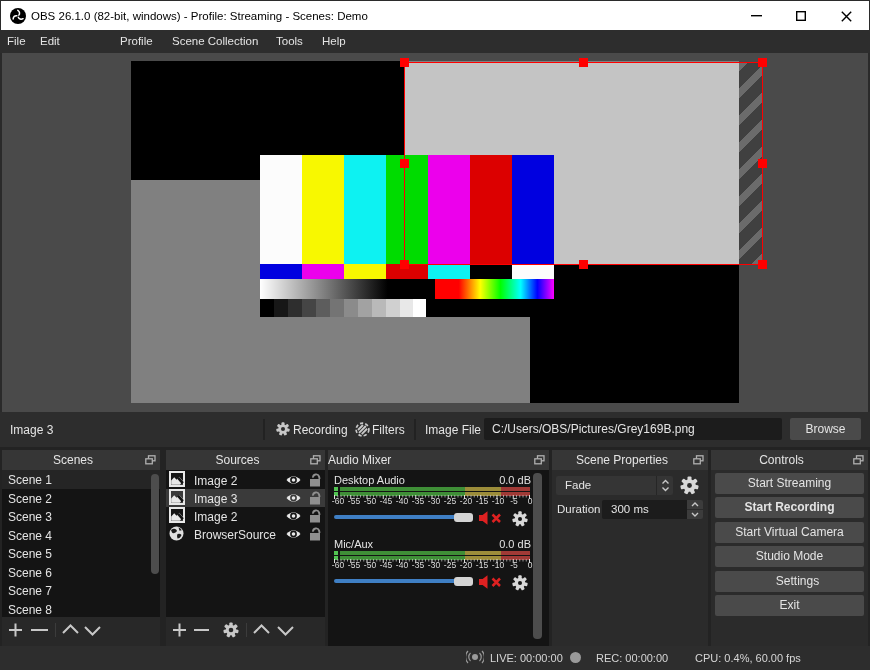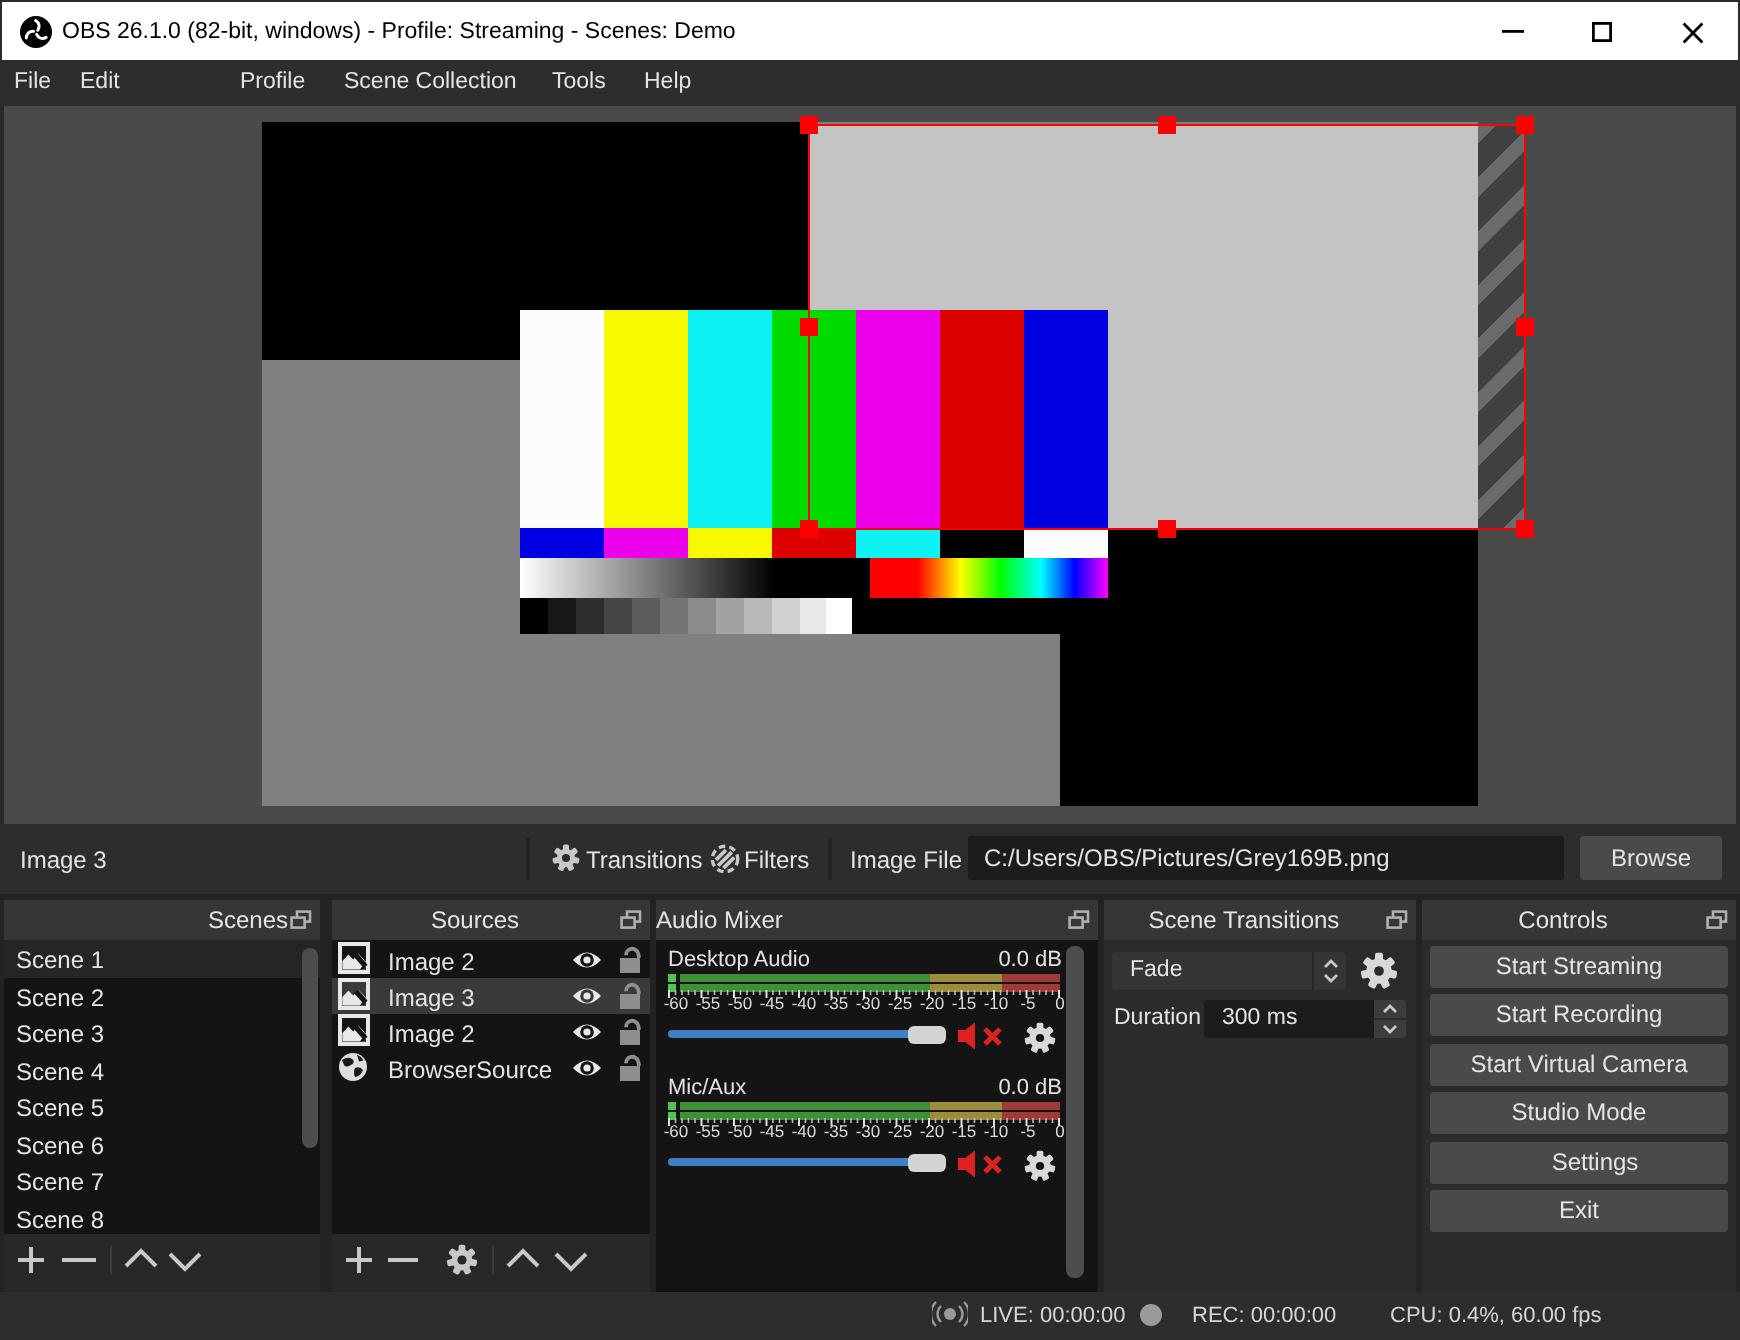--- a/index.html
+++ b/index.html
@@ -116,40 +116,40 @@
         <circle r="5.2" fill="#c8c8c8"></circle>
         <rect x="-1.7" y="-7.6" width="3.4" height="4.8" rx="1" fill="#c8c8c8" transform="rotate(0.0)"></rect>
         <rect x="-1.7" y="-7.6" width="3.4" height="4.8" rx="1" fill="#c8c8c8" transform="rotate(51.4)"></rect>
         <rect x="-1.7" y="-7.6" width="3.4" height="4.8" rx="1" fill="#c8c8c8" transform="rotate(102.9)"></rect>
         <rect x="-1.7" y="-7.6" width="3.4" height="4.8" rx="1" fill="#c8c8c8" transform="rotate(154.3)"></rect>
         <rect x="-1.7" y="-7.6" width="3.4" height="4.8" rx="1" fill="#c8c8c8" transform="rotate(205.7)"></rect>
         <rect x="-1.7" y="-7.6" width="3.4" height="4.8" rx="1" fill="#c8c8c8" transform="rotate(257.1)"></rect>
         <rect x="-1.7" y="-7.6" width="3.4" height="4.8" rx="1" fill="#c8c8c8" transform="rotate(308.6)"></rect>
         <circle r="2.3" fill="#2d2d2d"></circle>
       </svg>
-    <div class="abs t12" style="left:293px;top:11px;">Transitions</div>
+    <div class="abs t12" style="left:293px;top:11px;">Recording</div>
     <svg class="abs" style="left:355px;top:10px;" width="15" height="15" viewBox="0 0 16 16">
       <circle cx="8" cy="8" r="6.8" fill="none" stroke="#c8c8c8" stroke-width="1.8" stroke-dasharray="3.5 2.2"></circle>
       <path d="M3.2 8.5 L8.5 3.2 M4.3 11.6 L11.6 4.3 M7.2 12.9 L12.9 7.2" stroke="#c8c8c8" stroke-width="2"></path>
     </svg>
     <div class="abs t12" style="left:372px;top:11px;">Filters</div>
     <div class="abs" style="left:414px;top:7px;width:2px;height:21px;background:#222;"></div>
     <div class="abs t12" style="left:425px;top:11px;">Image File</div>
     <div class="abs" style="left:484px;top:6px;width:298px;height:22px;background:#1c1c1c;border-radius:2px;">
       <div class="abs t12" style="left:8px;top:4px;">C:/Users/OBS/Pictures/Grey169B.png</div>
     </div>
     <div class="abs" style="left:790px;top:6px;width:71px;height:22px;background:#4a4a4a;border-radius:2px;text-align:center;line-height:22px;font-size:12px;color:#e4e4e4;">Browse</div>
   </div>
 
   <div class="abs" style="left:0;top:447px;width:870px;height:3px;background:#232323;"></div>
 
   <div class="abs" style="left:0;top:450px;width:870px;height:196px;background:#232323;">
 
     <div class="abs" style="left:2px;top:0;width:158px;height:196px;">
-      <div class="abs" style="left:0;top:0;width:158px;height:24px;background:#363636;text-align:right;line-height:20px;font-size:12px;color:#e4e4e4;padding-right:16px;">Scenes</div>
+      <div class="abs" style="left:0;top:0;width:158px;height:24px;background:#363636;text-align:center;line-height:20px;font-size:12px;color:#e4e4e4;padding-right:16px;">Scenes</div>
       <svg class="abs" style="left:143px;top:5px;" width="11" height="10" viewBox="0 0 11 10">
           <rect x="3.5" y="0.8" width="6.5" height="5" fill="none" stroke="#b0b0b0" stroke-width="1.3"></rect>
           <rect x="0.8" y="3.8" width="6.5" height="5" fill="#363636" stroke="#b0b0b0" stroke-width="1.3"></rect>
         </svg>
       <div class="abs" style="left:0;top:20px;width:158px;height:176px;background:#141414;">
         <div class="abs" style="left:0;top:0px;width:158px;height:19px;background:#252525;"></div>
         <div class="abs t12" style="left:6px;top:3px;">Scene 1</div>
         <div class="abs t12" style="left:6px;top:21.5px;">Scene 2</div>
         <div class="abs t12" style="left:6px;top:40px;">Scene 3</div>
         <div class="abs t12" style="left:6px;top:58.5px;">Scene 4</div>
@@ -361,21 +361,21 @@
               <rect x="-1.9" y="-8.6" width="3.8" height="5.0" rx="1" fill="#d8d8d8" transform="rotate(257.1)"></rect>
               <rect x="-1.9" y="-8.6" width="3.8" height="5.0" rx="1" fill="#d8d8d8" transform="rotate(308.6)"></rect>
               <circle r="2.3" fill="#141414"></circle>
             </g>
         </svg>
         <div class="abs" style="left:205px;top:3px;width:9px;height:166px;background:#4d4d4d;border-radius:4px;"></div>
       </div>
     </div>
 
     <div class="abs" style="left:552px;top:0;width:156px;height:196px;">
-      <div class="abs" style="left:0;top:0;width:156px;height:20px;background:#363636;text-align:center;line-height:20px;font-size:12px;color:#e4e4e4;padding-right:16px;">Scene Transitions</div>
+      <div class="abs" style="left:0;top:0;width:156px;height:20px;background:#363636;text-align:center;line-height:20px;font-size:12px;color:#e4e4e4;padding-right:16px;">Scene Properties</div>
       <svg class="abs" style="left:141px;top:5px;" width="11" height="10" viewBox="0 0 11 10">
           <rect x="3.5" y="0.8" width="6.5" height="5" fill="none" stroke="#b0b0b0" stroke-width="1.3"></rect>
           <rect x="0.8" y="3.8" width="6.5" height="5" fill="#363636" stroke="#b0b0b0" stroke-width="1.3"></rect>
         </svg>
       <div class="abs" style="left:0;top:20px;width:156px;height:176px;background:#2b2b2b;">
         <div class="abs" style="left:4px;top:6px;width:100px;height:19px;background:#353535;border-radius:2px 0 0 2px;font-size:11.5px;color:#e4e4e4;line-height:19px;padding-left:9px;">Fade</div>
         <div class="abs" style="left:104px;top:6px;width:17px;height:19px;background:#353535;border-left:1px solid #262626;border-radius:0 2px 2px 0;">
           <svg width="17" height="19" viewBox="0 0 17 19">
               <path d="M5.5 7.5 L8.5 4.5 L11.5 7.5" stroke="#c8c8c8" stroke-width="1.4" fill="none"></path>
               <path d="M5.5 11.5 L8.5 14.5 L11.5 11.5" stroke="#c8c8c8" stroke-width="1.4" fill="none"></path>
@@ -408,21 +408,21 @@
     </div>
 
     <div class="abs" style="left:711px;top:0;width:157px;height:196px;">
       <div class="abs" style="left:0;top:0;width:157px;height:20px;background:#363636;text-align:center;line-height:20px;font-size:12px;color:#e4e4e4;padding-right:16px;">Controls</div>
       <svg class="abs" style="left:142px;top:5px;" width="11" height="10" viewBox="0 0 11 10">
           <rect x="3.5" y="0.8" width="6.5" height="5" fill="none" stroke="#b0b0b0" stroke-width="1.3"></rect>
           <rect x="0.8" y="3.8" width="6.5" height="5" fill="#363636" stroke="#b0b0b0" stroke-width="1.3"></rect>
         </svg>
       <div class="abs" style="left:0;top:20px;width:157px;height:176px;background:#2b2b2b;">
         <div class="abs ctlbtn" style="top:3px;">Start Streaming</div>
-        <div class="abs ctlbtn" style="top:27px;">Start Recording</div>
+        <div class="abs ctlbtn" style="top:27px;font-weight:bold;">Start Recording</div>
         <div class="abs ctlbtn" style="top:52px;">Start Virtual Camera</div>
         <div class="abs ctlbtn" style="top:76px;">Studio Mode</div>
         <div class="abs ctlbtn" style="top:101px;padding-left:16px;">Settings</div>
         <div class="abs ctlbtn" style="top:125px;">Exit</div>
       </div>
     </div>
   </div>
 
   <div class="abs" style="left:0;top:646px;width:870px;height:24px;background:#2d2d2d;">
     <div class="abs" style="left:466px;top:4px;width:18px;height:14px;">

